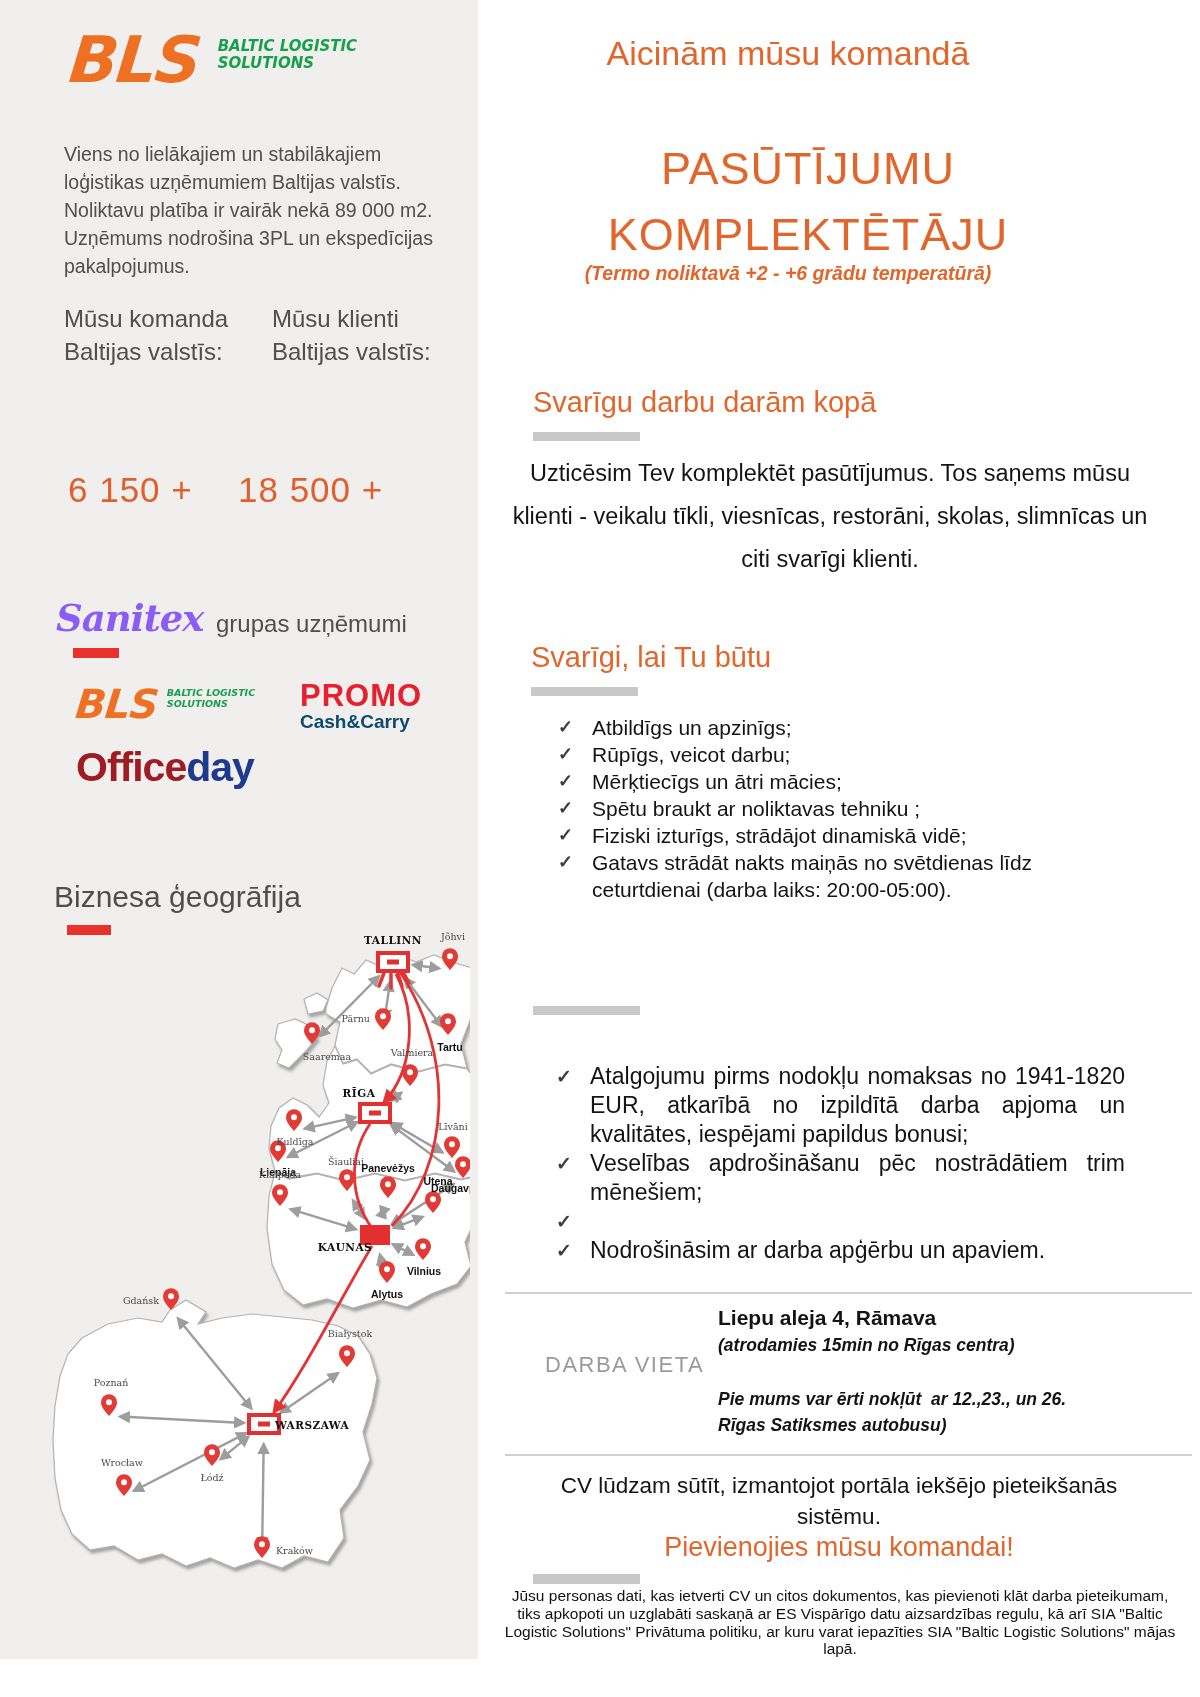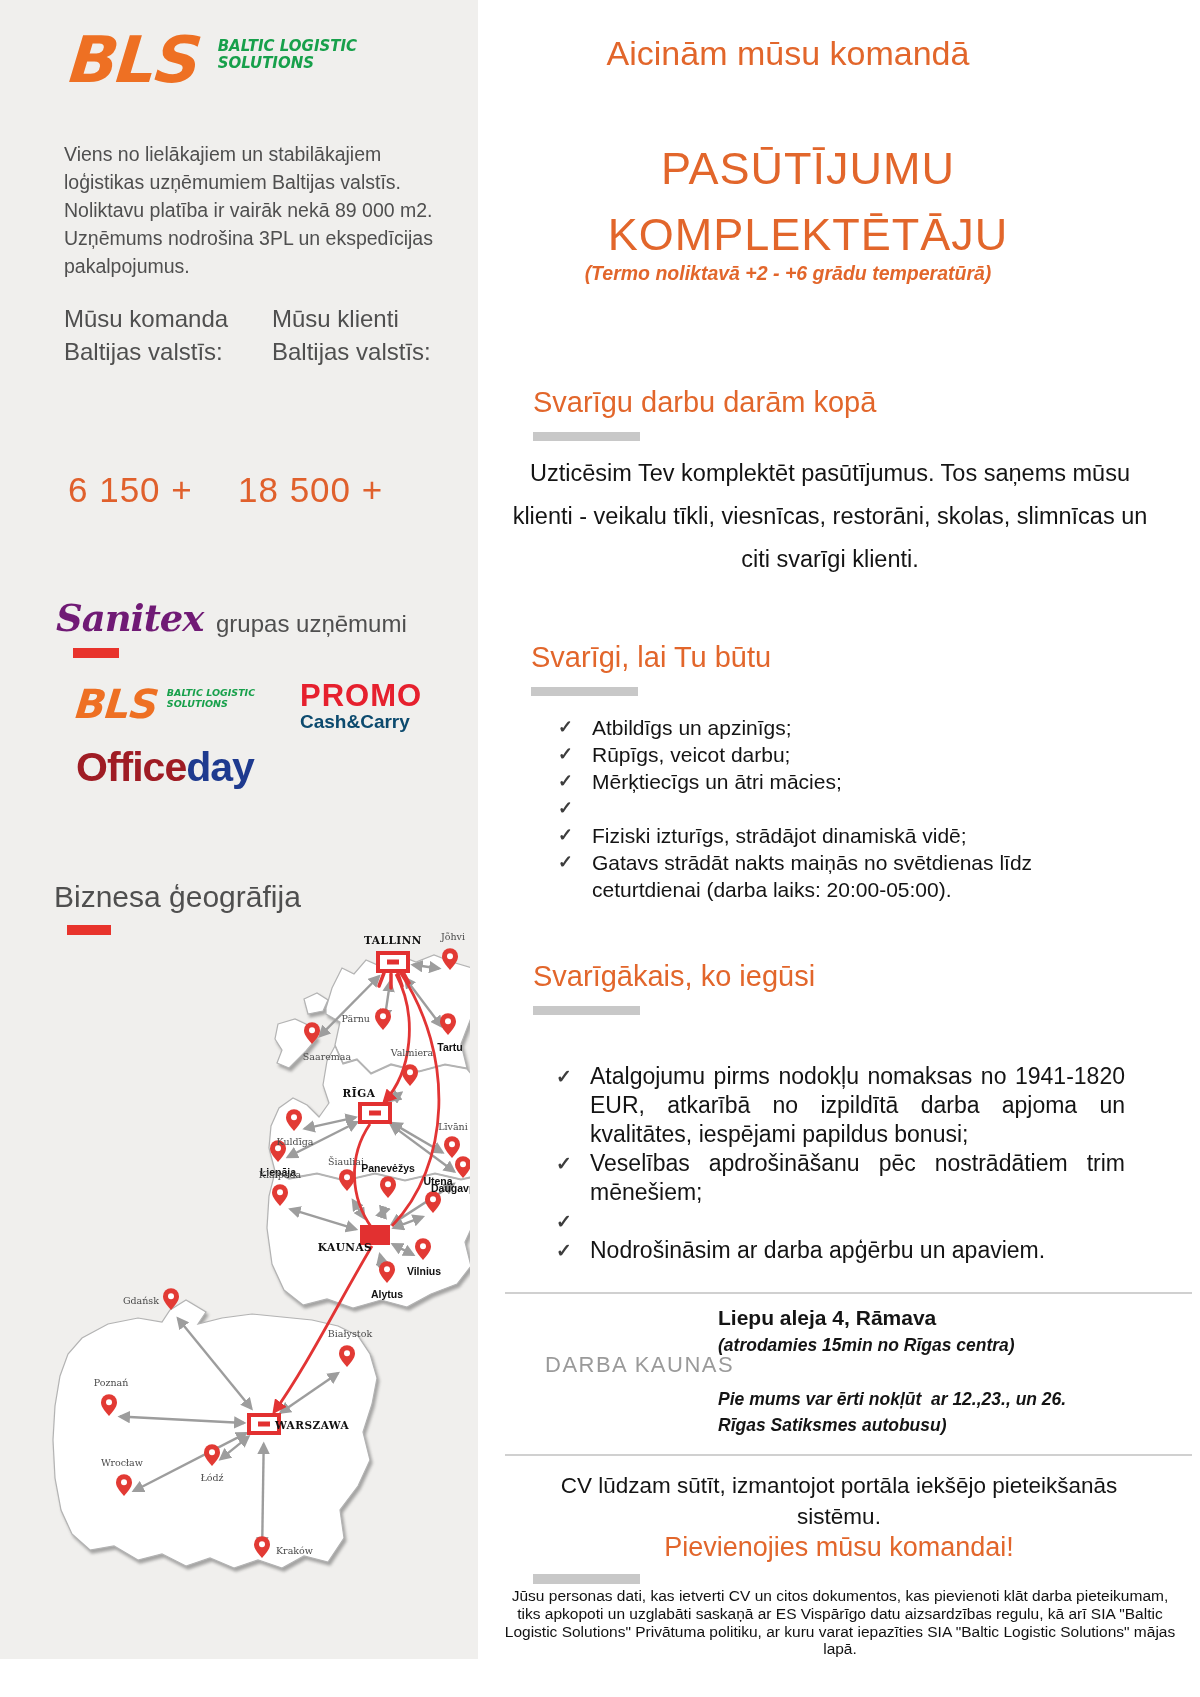--- a/index.html
+++ b/index.html
@@ -9,21 +9,21 @@
   .left{position:absolute;left:0;top:0;width:478px;height:1659px;background:#f0efed;}
   .bls-logo{position:absolute;left:70px;top:24px;display:flex;}
   .bls-big{font:italic 800 64px "DejaVu Sans",sans-serif;color:#ee7023;letter-spacing:-2px;transform:skewX(-6deg);line-height:72px;}
   .bls-sub{display:flex;flex-direction:column;margin-left:18px;margin-top:14px;
            font:italic 700 15px "DejaVu Sans",sans-serif;color:#17a04b;line-height:17px;letter-spacing:0;}
   .intro{position:absolute;left:64px;top:120px;width:384px;font-size:19.5px;line-height:28px;color:#4f4f4f;}
   .stat-label{position:absolute;top:302px;font-size:24px;line-height:33px;color:#4f4f4f;}
   .stat-label.c1{left:64px;} .stat-label.c2{left:272px;}
   .stat-value{position:absolute;top:470px;font-size:35px;color:#e0602c;letter-spacing:1px;}
   .stat-value.c1{left:68px;} .stat-value.c2{left:238px;}
-  .sanitex{position:absolute;left:56px;top:596px;font:italic 800 37px "DejaVu Serif",serif;color:#701a75;letter-spacing:-1px;}
+  .sanitex{position:absolute;left:56px;top:596px;font:italic 800 37px "DejaVu Serif",serif;color:#8b5cf6;letter-spacing:-1px;}
   .sanitex-suffix{position:absolute;left:216px;top:610px;font-size:24px;color:#4f4f4f;}
   .redbar{position:absolute;background:#e8332c;}
   .bar-sanitex{left:73px;top:648px;width:46px;height:10px;}
   .bls-mini{position:absolute;left:76px;top:682px;display:flex;}
   .bls-mini .t{font:italic 800 40px "DejaVu Sans",sans-serif;color:#ee7023;letter-spacing:-1px;transform:skewX(-6deg);line-height:44px;}
   .bls-mini .s{display:flex;flex-direction:column;margin-left:9px;margin-top:6px;
                font:italic 700 9.5px "DejaVu Sans",sans-serif;color:#17a04b;line-height:10.5px;}
   .promo{position:absolute;left:300px;top:680px;}
   .promo .p1{font:800 31px "Liberation Sans",sans-serif;color:#e6202e;letter-spacing:1px;line-height:31px;}
   .promo .p2{font:800 19px "Liberation Sans",sans-serif;color:#0c4a6e;line-height:21px;}
@@ -272,53 +272,53 @@
         <li>
           <span class="check">✓</span>
           <span class="itext">Rūpīgs, veicot darbu;</span>
         </li>
         <li>
           <span class="check">✓</span>
           <span class="itext">Mērķtiecīgs un ātri mācies;</span>
         </li>
         <li>
           <span class="check">✓</span>
+          <span class="itext">Spētu braukt ar noliktavas tehniku ;</span>
         </li>
         <li>
           <span class="check">✓</span>
           <span class="itext">Fiziski izturīgs, strādājot dinamiskā vidē;</span>
         </li>
         <li>
           <span class="check">✓</span>
           <span class="itext">Gatavs strādāt nakts maiņās no svētdienas līdz ceturtdienai (darba laiks: 20:00-05:00).</span>
         </li>
       </ul>
 
-    <div class="sec-h h3">Svarīgākais, ko iegūsi</div>
     <div class="graybar gb3"></div>
     <ul class="checklist" id="check-list-2">
         <li>
           <span class="check">✓</span>
           <span class="itext">Atalgojumu pirms nodokļu nomaksas no 1941-1820 EUR, atkarībā no izpildītā darba apjoma un kvalitātes, iespējami papildus bonusi;</span>
         </li>
         <li>
           <span class="check">✓</span>
           <span class="itext">Veselības apdrošināšanu pēc nostrādātiem trim mēnešiem;</span>
         </li>
         <li>
           <span class="check">✓</span>
         </li>
         <li>
           <span class="check">✓</span>
           <span class="itext">Nodrošināsim ar darba apģērbu un apaviem.</span>
         </li>
       </ul>
 
     <div class="hr hr1"></div>
-    <div class="loc-label">DARBA KAUNAS</div>
+    <div class="loc-label">DARBA VIETA</div>
     <div class="loc-block">
       <div class="loc-addr">Liepu aleja 4, Rāmava</div>
       <div class="loc-note">(atrodamies 15min no Rīgas centra)</div>
       <div class="loc-bus"><span>Pie mums var ērti nokļūt  ar 12.,23., un 26.</span><br><span>Rīgas Satiksmes autobusu)</span></div>
     </div>
     <div class="hr hr2"></div>
 
     <div class="apply">
       <div>CV lūdzam sūtīt, izmantojot portāla iekšējo pieteikšanās</div>
       <div>sistēmu.</div>

